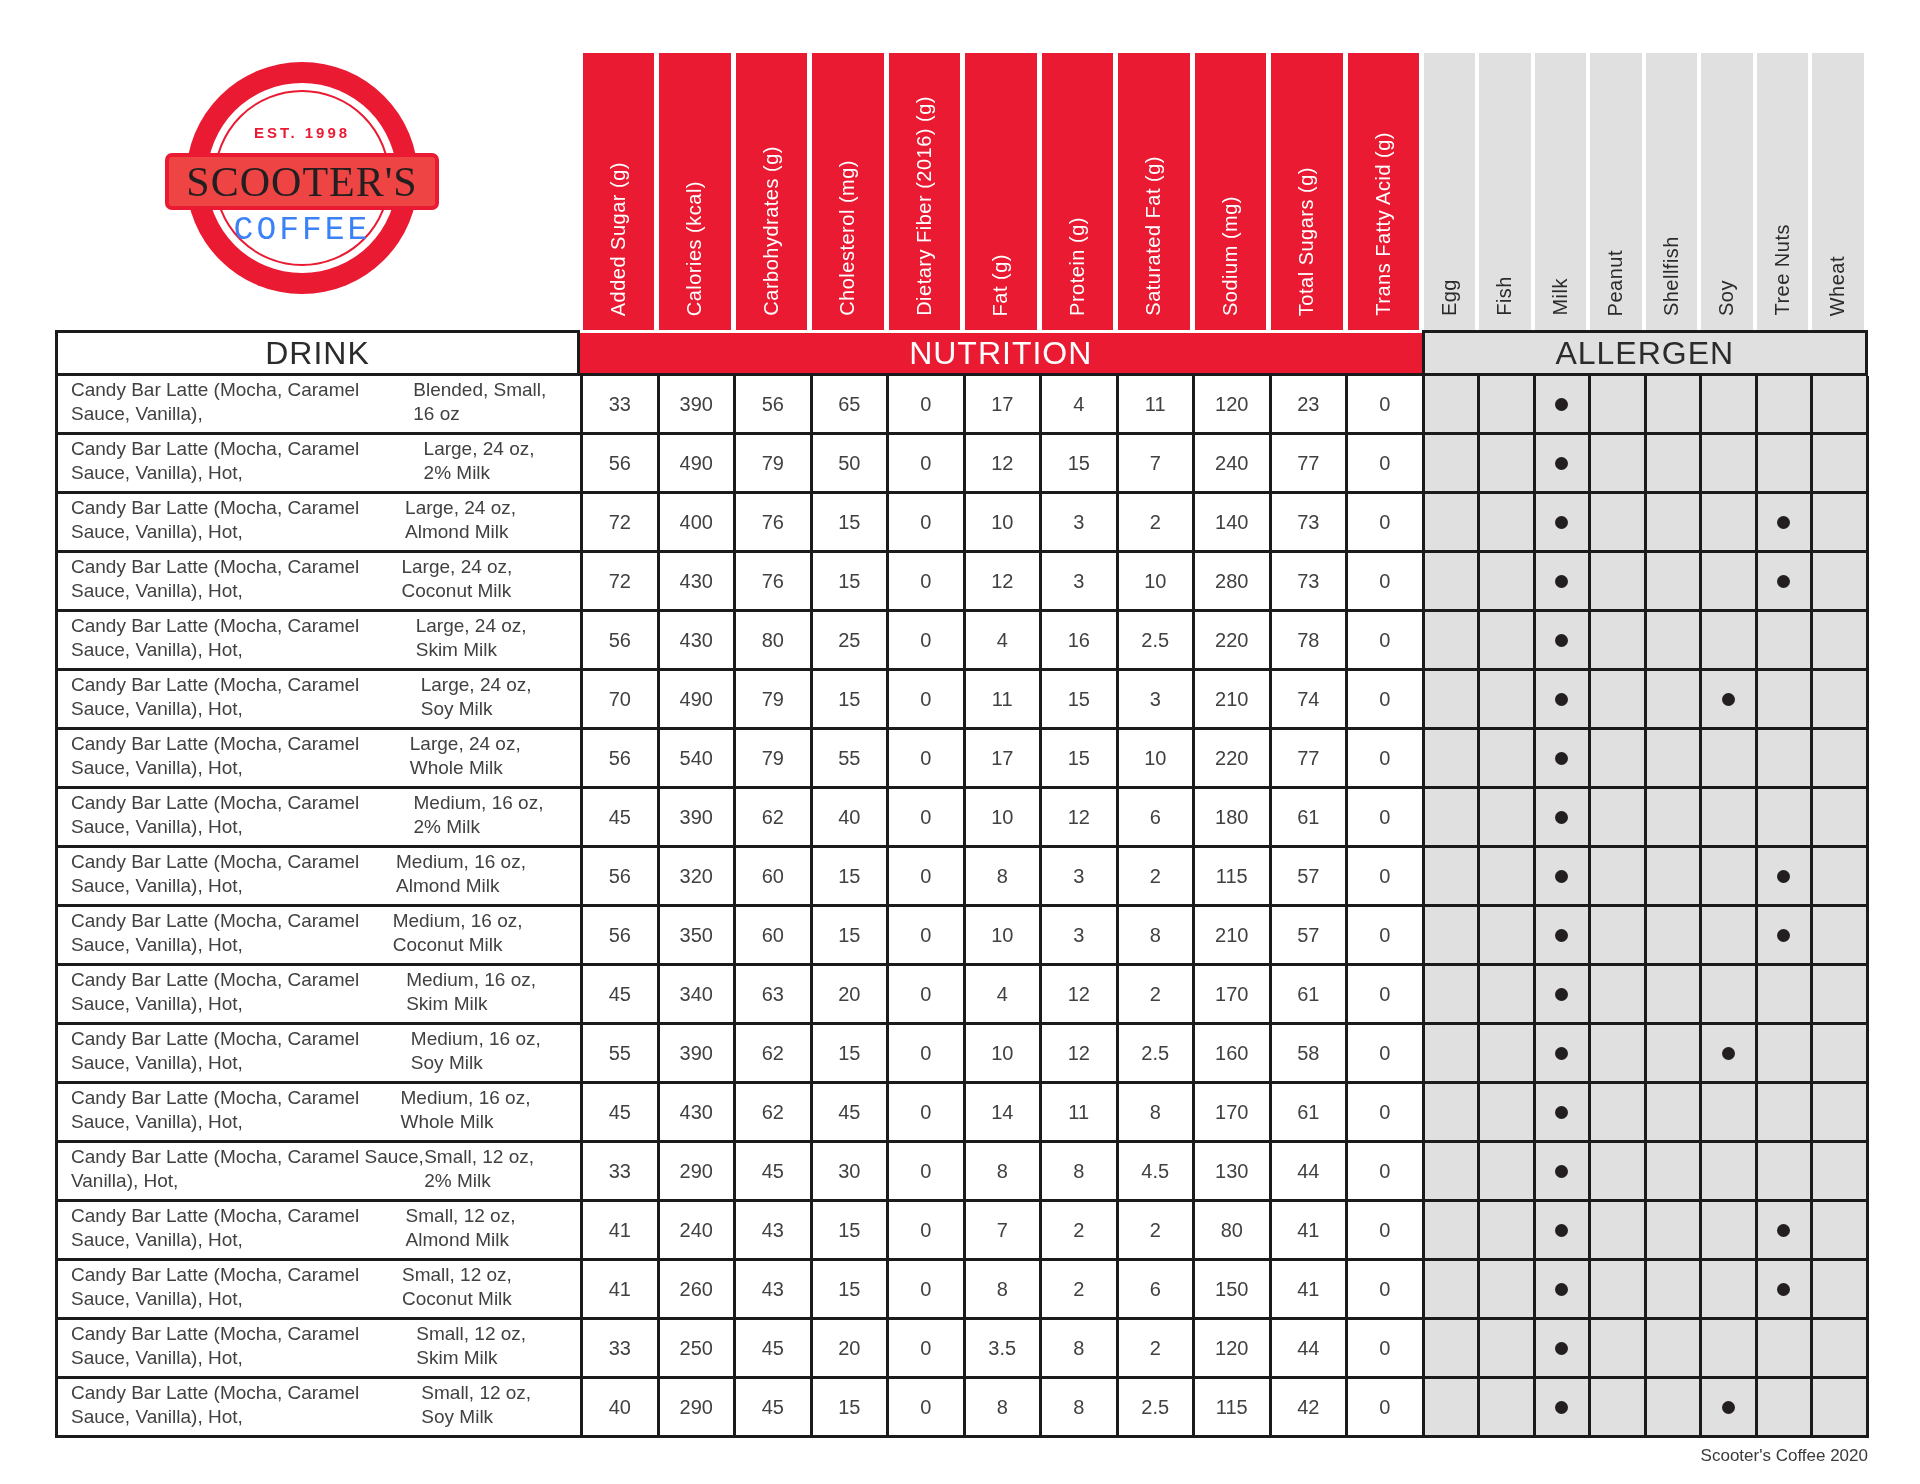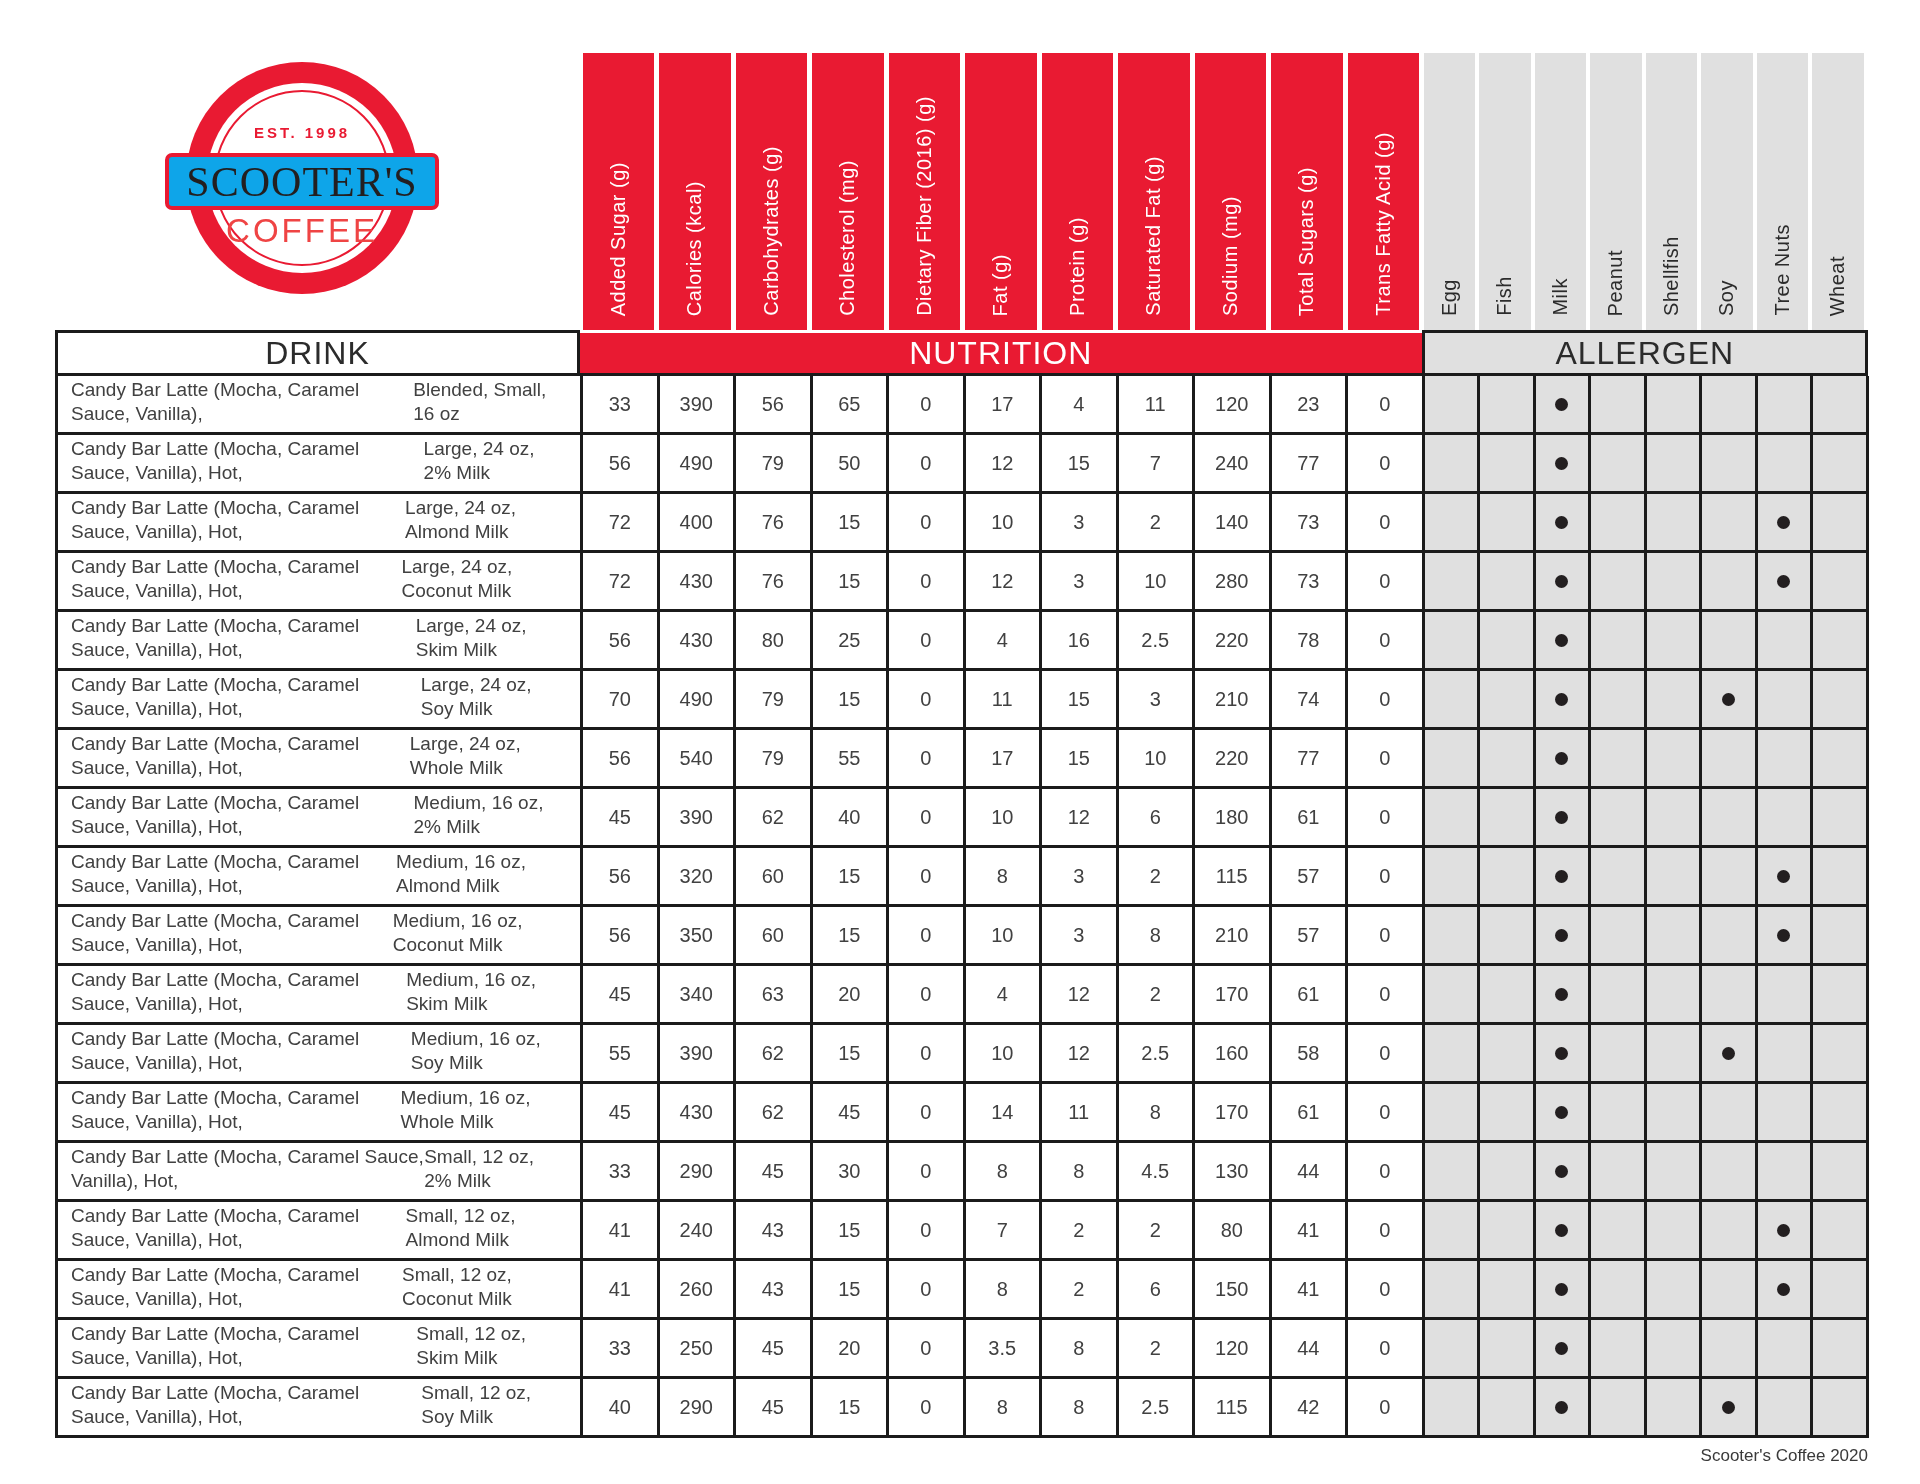--- a/index.html
+++ b/index.html
@@ -15,25 +15,25 @@
   body{font-family:"Liberation Sans","DejaVu Sans",sans-serif;}
   .sheet{position:relative;width:1920px;height:1484px;background:#fff;overflow:hidden;}
 
   
   .logo{position:absolute;left:186px;top:62px;width:232px;height:232px;}
   .logo-outer{position:absolute;inset:0;border-radius:50%;background:var(--red);}
   .logo-inner{position:absolute;inset:21px;border-radius:50%;background:#fff;}
   .logo-thinring{position:absolute;inset:28px;border-radius:50%;border:2px solid var(--red);}
   .logo-est{position:absolute;top:62px;left:0;width:100%;text-align:center;
     color:var(--red);font-size:15px;font-weight:bold;letter-spacing:3px;}
-  .logo-plate{position:absolute;left:-21px;top:91px;width:274px;height:57px;background:#0ea5e9;
+  .logo-plate{position:absolute;left:-21px;top:91px;width:274px;height:57px;background:#ef4444;
     border:4px solid var(--red);border-radius:7px;display:flex;align-items:center;justify-content:center;}
   .logo-name{font-family:"Liberation Serif","DejaVu Serif",serif;font-size:42px;color:#231f20;letter-spacing:1px;}
   .logo-word{position:absolute;top:150px;left:0;width:100%;text-align:center;
-    font-family:Liberation Sans, sans-serif;font-size:33px;color:#ef4444;letter-spacing:3px;}
+    font-family:Liberation Mono, monospace;font-size:33px;color:#3b82f6;letter-spacing:3px;}
 
   
   .table-area{position:absolute;left:55px;top:53px;width:1813px;}
 
   .header-row{display:grid;grid-template-columns:var(--cols);height:277px;}
   .hcell{height:100%;}
   .hblock{height:100%;display:flex;align-items:flex-end;justify-content:center;padding-bottom:14px;}
   .hblock.red{background:var(--red);margin:0 2.5px;}
   .hblock.gray{background:var(--gray);margin:0 2px;}
   .vlabel{writing-mode:vertical-rl;transform:rotate(180deg);font-size:20px;letter-spacing:.5px;white-space:nowrap;}

